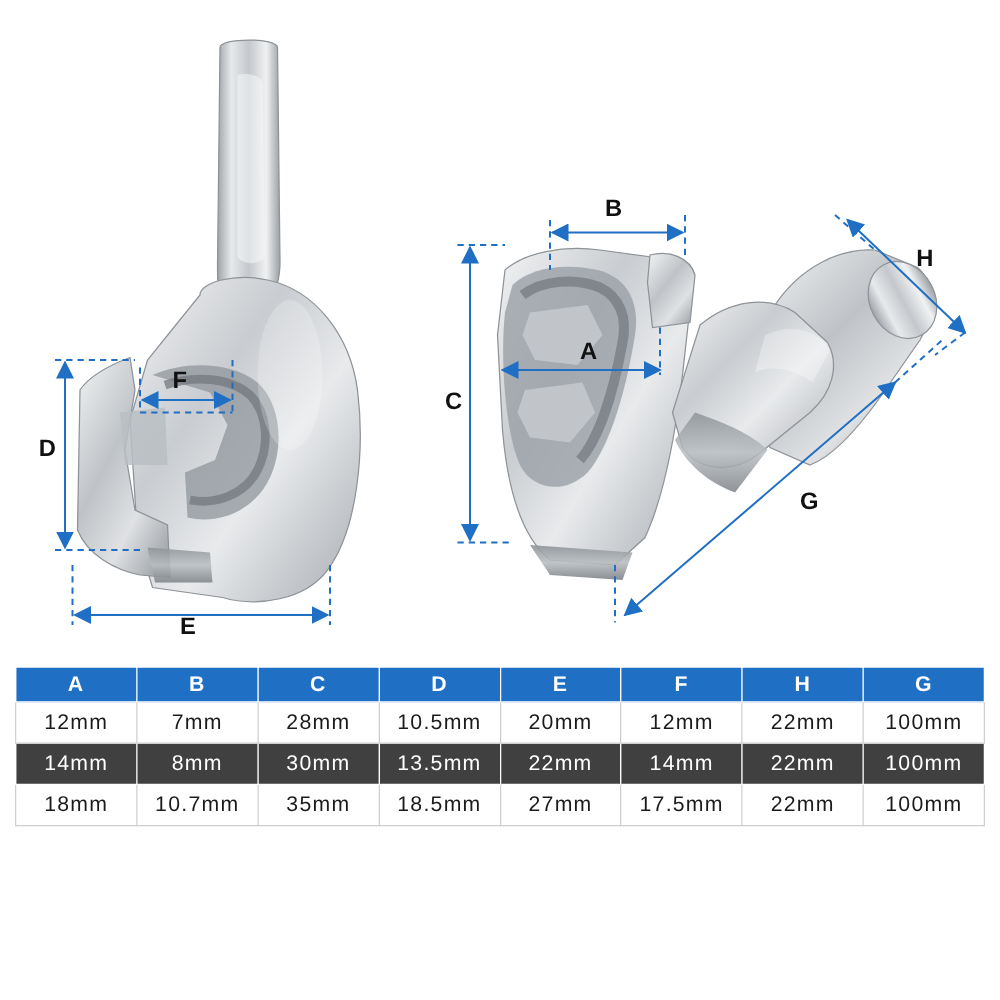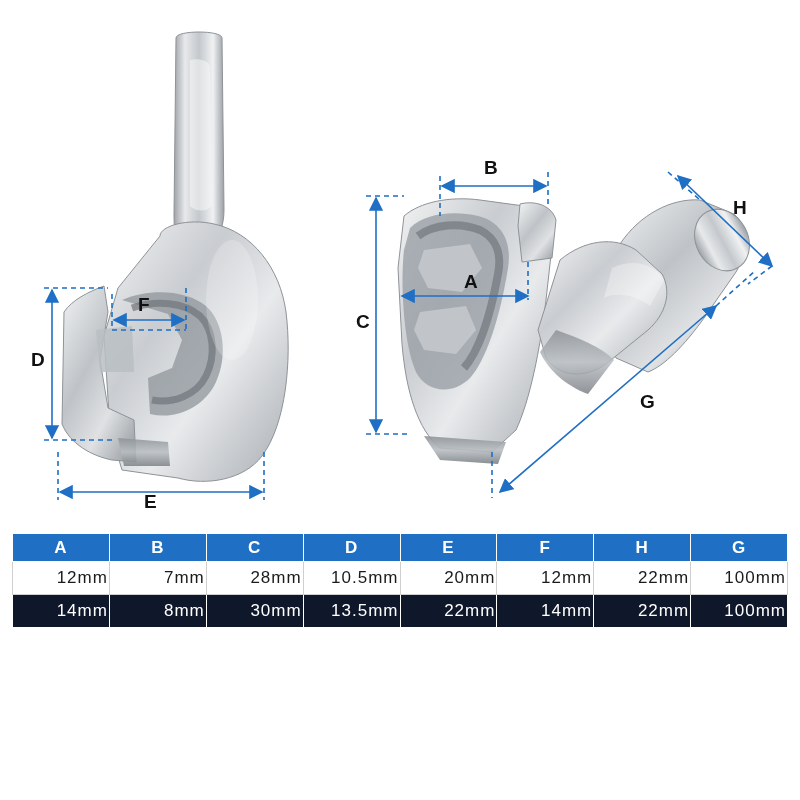--- a/index.html
+++ b/index.html
@@ -51,31 +51,31 @@
     font-weight: bold;
     letter-spacing: 1px;
     height: 28px;
     border: 1px solid #ffffff;
     text-align: center;
     vertical-align: middle;
   }
   #spec-table td {
     height: 33px;
     border: 1px solid #ffffff;
-    text-align: right;
+    text-align: center;
     vertical-align: middle;
     font-size: 17px;
     letter-spacing: 1px;
   }
   #spec-table tr.row-light td {
     background: #ffffff;
     color: #1b1b1b;
   }
   #spec-table tr.row-dark td {
-    background: #0f172a;
+    background: #404040;
     color: #ffffff;
   }
   #spec-table tr.row-light td { border-color: #cfcfcf; }
 </style>
 </head>
 <body>
 
 <div id="page">
 
   <div id="illustration">
@@ -247,16 +247,26 @@
       <tr class="row-dark">
         <td>14mm</td>
         <td>8mm</td>
         <td>30mm</td>
         <td>13.5mm</td>
         <td>22mm</td>
         <td>14mm</td>
         <td>22mm</td>
         <td>100mm</td>
       </tr>
+      <tr class="row-light">
+        <td>18mm</td>
+        <td>10.7mm</td>
+        <td>35mm</td>
+        <td>18.5mm</td>
+        <td>27mm</td>
+        <td>17.5mm</td>
+        <td>22mm</td>
+        <td>100mm</td>
+      </tr>
     </tbody>
   </table>
 
 </div>
 
 </body></html>

